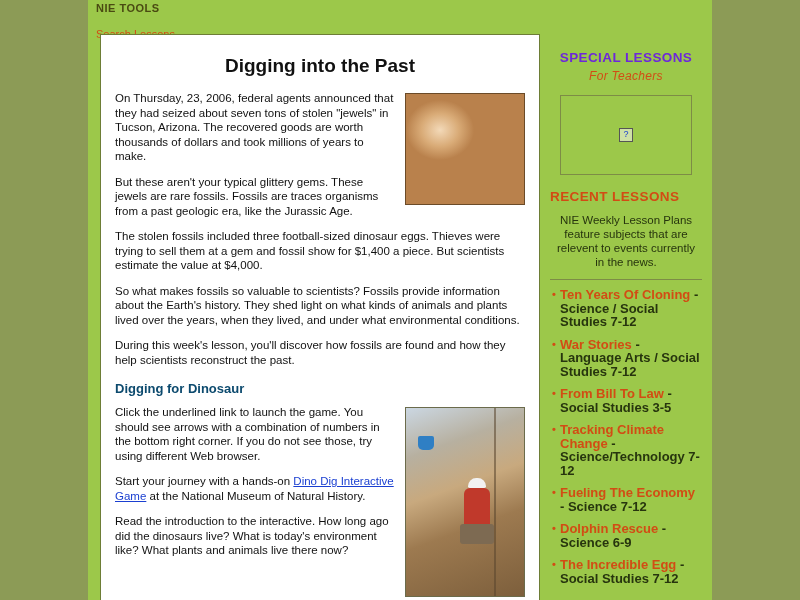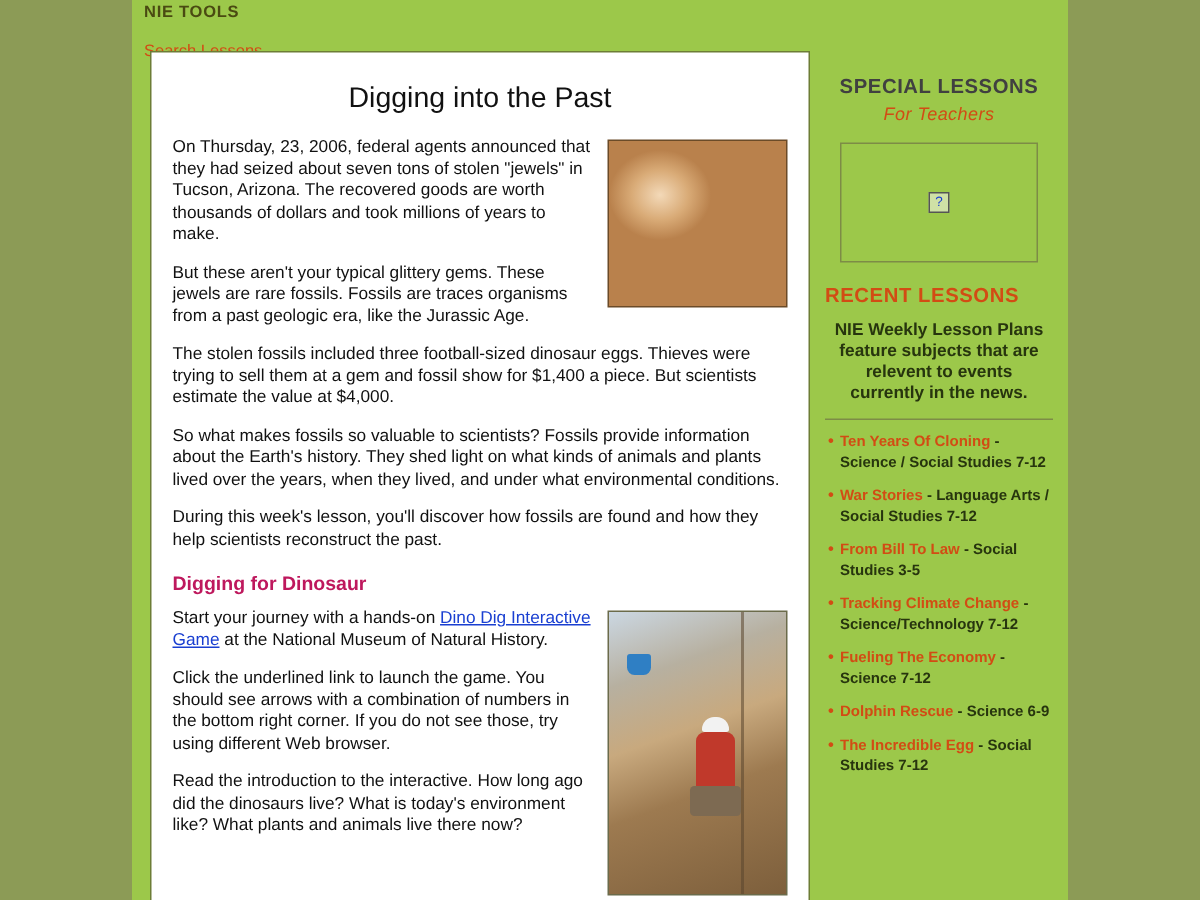--- a/index.html
+++ b/index.html
@@ -59,21 +59,21 @@
   }
   .meta {
     font-size: 11.5px;
     font-weight: bold;
     color: #000;
     line-height: 14px;
     margin-bottom: 8px;
   }
   h1.headline {
     font-size: 19px;
-    font-weight: normal;
+    font-weight: bold;
     text-align: center;
     margin: 10px 0 14px 0;
     color: #111;
     font-family: "Liberation Sans", sans-serif;
   }
   .article p {
     font-size: 11.5px;
     line-height: 14.5px;
     color: #111;
     margin: 0 0 11px 0;
@@ -135,34 +135,34 @@
   .photo2 .rope {
     position: absolute;
     left: 88px; top: 0;
     width: 2px; height: 190px;
     background: rgba(90,70,45,0.55);
   }
   h2.subhead {
     font-size: 13px;
     font-weight: bold;
     margin: 14px 0 9px 0;
-    color: #be185d;
+    color: #0c4a6e;
   }
   .article a.inline-link {
     color: #1a3fd1;
     text-decoration: underline;
   }
 
   .sidebar {
     width: 152px;
     margin-left: 10px;
     box-sizing: border-box;
   }
   .sidebar-title {
-    color: #404040;
+    color: #6d28d9;
     font-size: 13.5px;
     font-weight: bold;
     text-align: center;
     letter-spacing: 0.4px;
     margin-top: 16px;
   }
   .sidebar-subtitle {
     color: #d24c14;
     font-size: 12px;
     text-align: center;
@@ -196,37 +196,37 @@
     color: #d24c14;
     font-size: 13.5px;
     font-weight: bold;
     text-align: left;
     letter-spacing: 0.4px;
     margin-top: 14px;
   }
   .blurb {
     color: #27350e;
     font-size: 11.5px;
-    font-weight: bold;
+    font-weight: normal;
     line-height: 14px;
     text-align: center;
     margin: 9px 2px 0 2px;
   }
   .divider {
     border: none;
     border-top: 1px solid #7d8c46;
     margin: 10px 0 8px 0;
   }
   ul.lesson-list {
     list-style: none;
     margin: 0;
     padding: 0 0 0 2px;
   }
   ul.lesson-list li {
-    font-size: 10px;
+    font-size: 13px;
     line-height: 13.5px;
     margin-bottom: 9px;
     color: #27350e;
     font-weight: bold;
     position: relative;
     padding-left: 8px;
   }
   ul.lesson-list li::before {
     content: "\2022";
     position: absolute;
@@ -271,23 +271,23 @@
       <div class="photo-right">
         <div class="photo2">
           <div class="rope"></div>
           <div class="bucket"></div>
           <div class="digger-hat"></div>
           <div class="digger-body"></div>
           <div class="digger-legs"></div>
         </div>
       </div>
 
+      <p>Click the underlined link to launch the game. You should see arrows with a combination of numbers in the bottom right corner. If you do not see those, try using different Web browser.</p>
+
       <p><span>Start your journey with a hands-on </span><a class="inline-link" href="#">Dino Dig Interactive Game</a><span> at the National Museum of Natural History.</span></p>
-
-      <p>Click the underlined link to launch the game. You should see arrows with a combination of numbers in the bottom right corner. If you do not see those, try using different Web browser.</p>
       <p>Read the introduction to the interactive. How long ago did the dinosaurs live? What is today's environment like? What plants and animals live there now?</p>
 
     </div>
 
     <div class="sidebar">
       <div class="sidebar-title">SPECIAL LESSONS</div>
       <div class="sidebar-subtitle">For Teachers</div>
 
       <div class="ad-box">
         <div class="broken-img">?</div>

